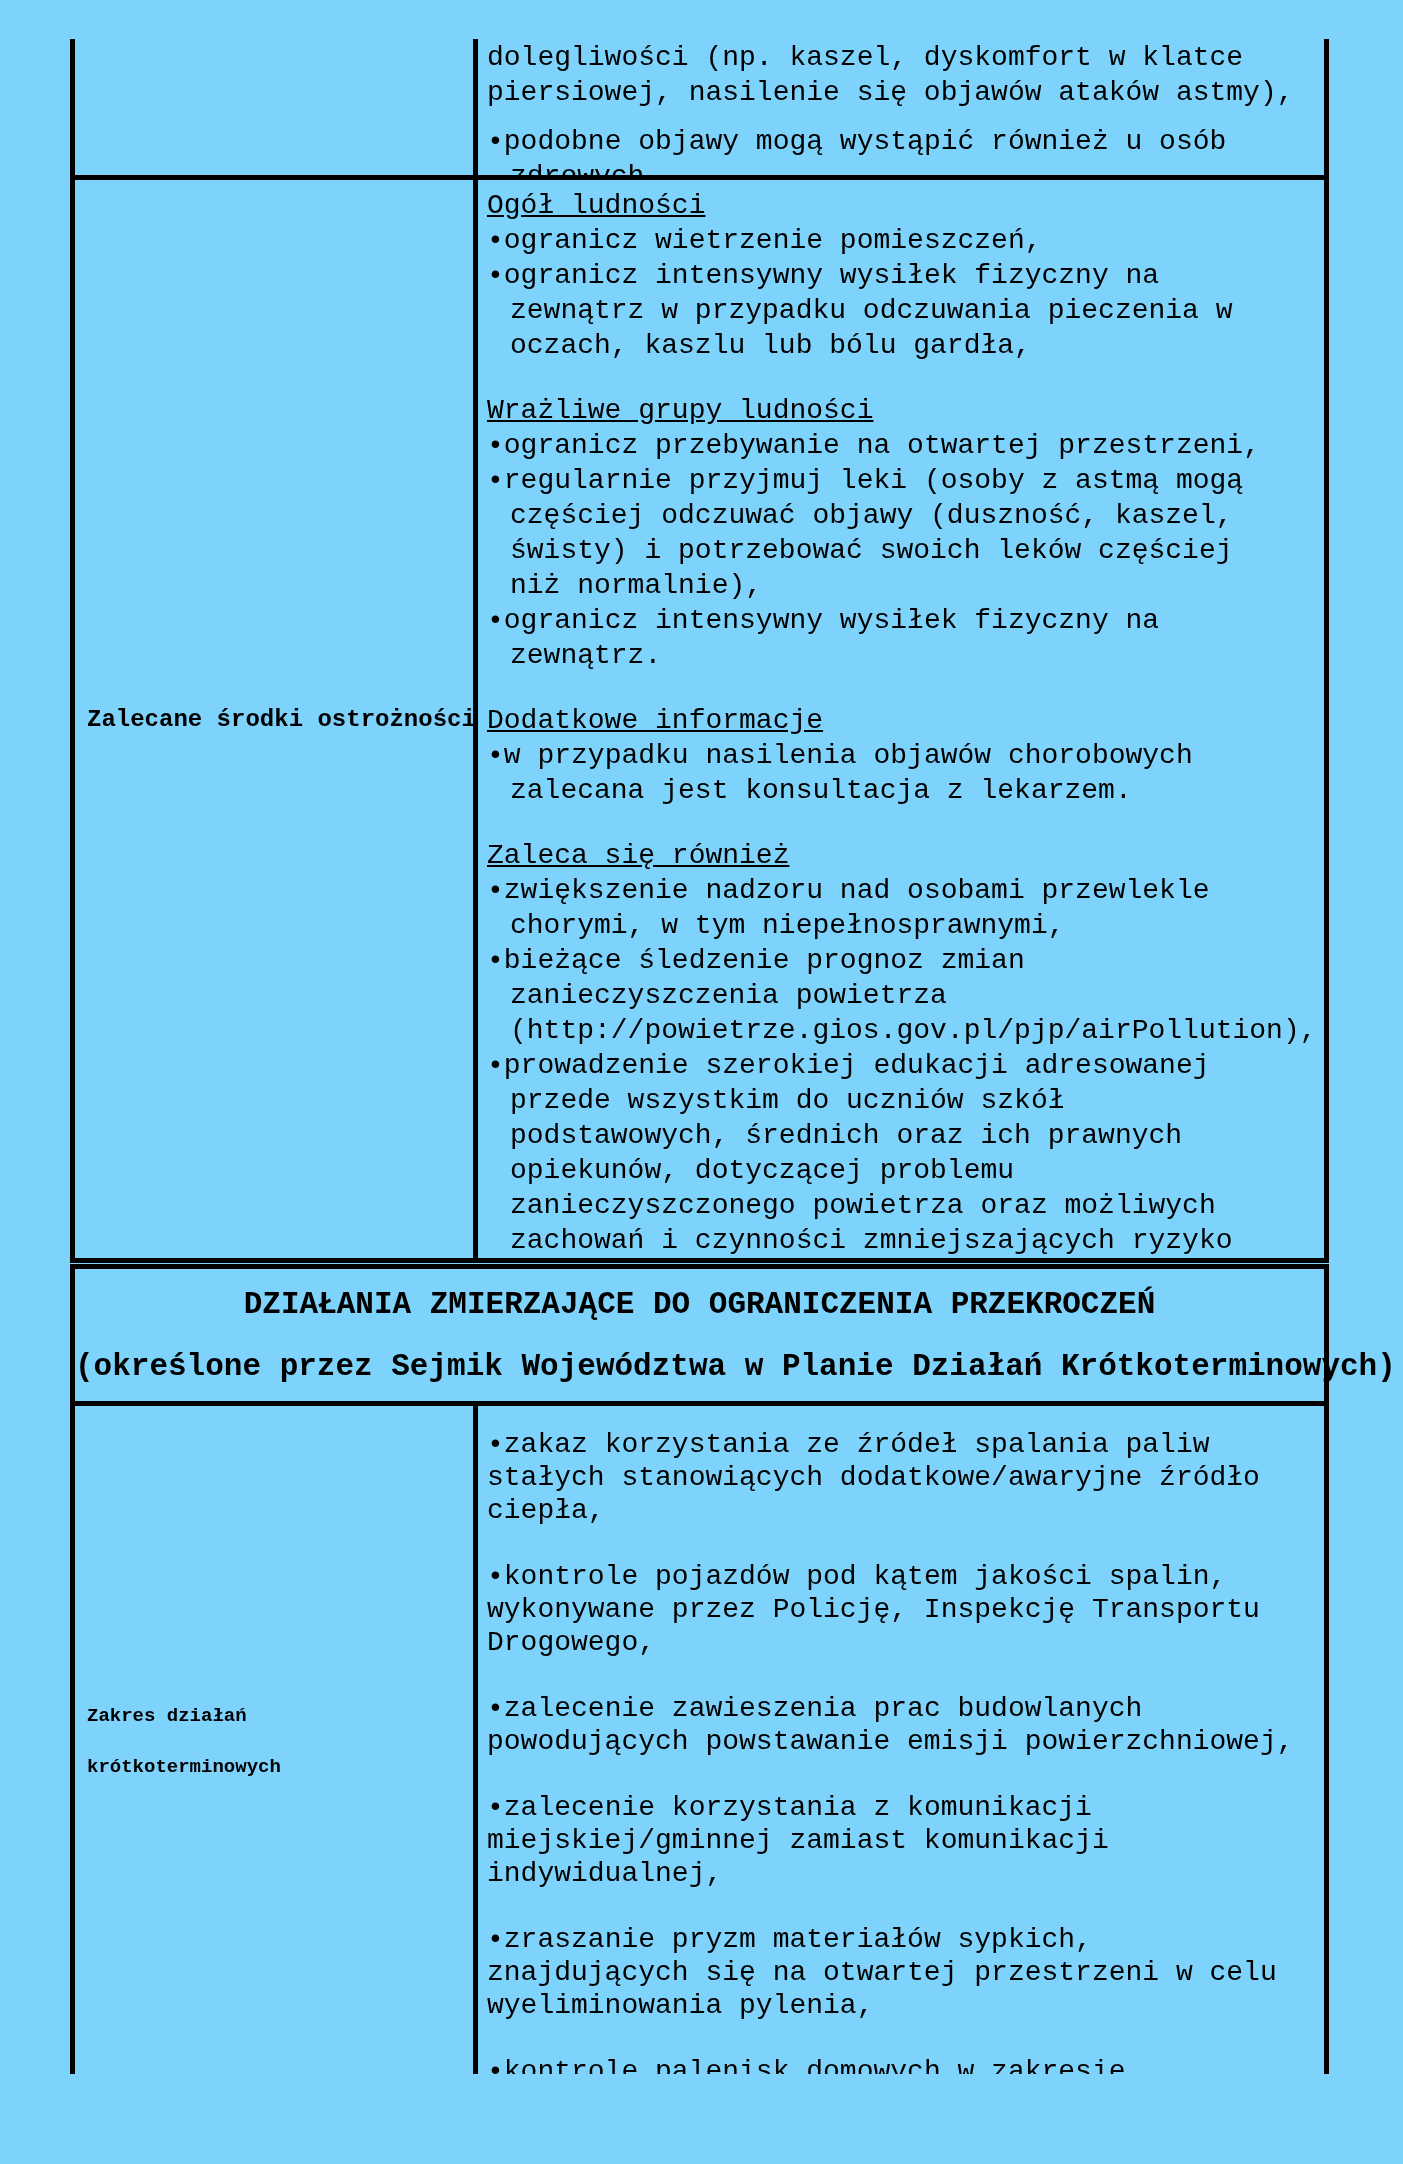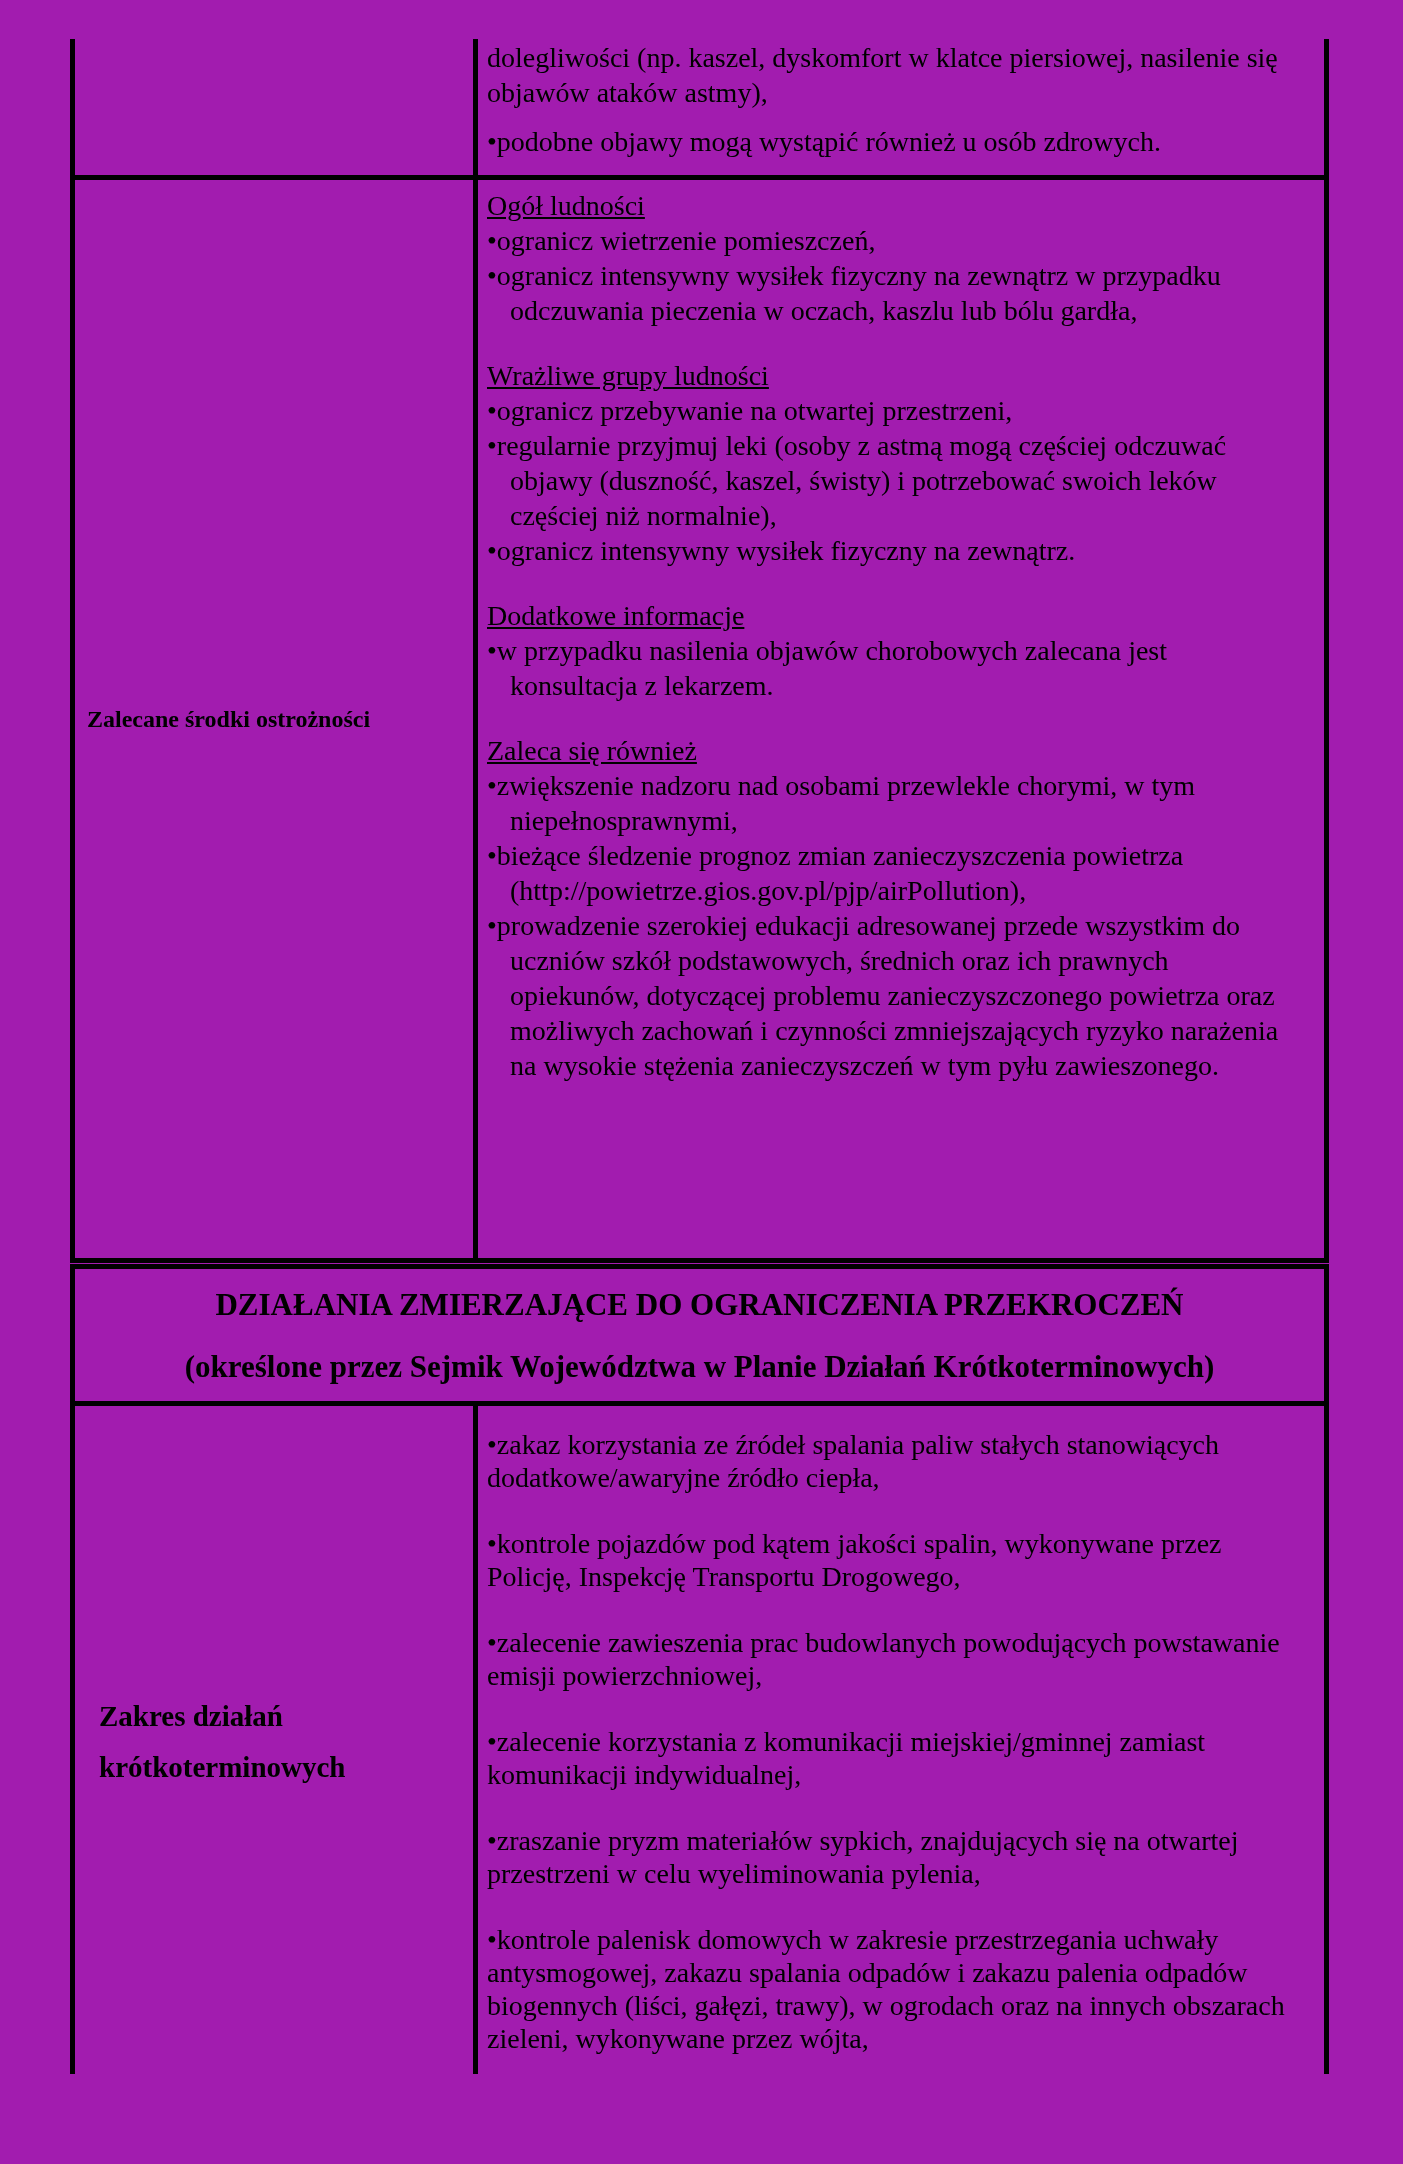--- a/index.html
+++ b/index.html
@@ -1,21 +1,21 @@
 <!DOCTYPE html>
 <html lang="pl"><head>
 <meta charset="utf-8">
 <style>
   * { margin:0; padding:0; box-sizing:border-box; }
   html,body { background:#ffffff; }
   body { width:1403px; height:2164px; overflow:hidden; }
   .sheet {
     position:relative; width:1403px; height:2164px;
-    font-family:Liberation Serif, serif;
-    color:#000; background:#a21caf;
+    font-family:Liberation Mono, monospace;
+    color:#000; background:#7dd3fc;
   }
   .table { position:absolute; left:70px; width:1259px; }
   .t1 { top:39px; }
   .t2 { top:1264px; }
   .row { display:flex; }
 
   
   .rowA { border-left:5px solid #000; border-right:5px solid #000; height:136px; }
   .rowB { border:5px solid #000; height:1088px; }
   .cellL { width:403px; flex:none; border-right:5px solid #000; }
@@ -33,21 +33,21 @@
   .sec-head { text-decoration:underline; }
 
   
   .t2-header {
     border:5px solid #000; height:142px; padding-top:5px;
     text-align:center; font-weight:bold; font-size:31px; line-height:62px;
   }
   .h-line { white-space:nowrap; }
   .t2-body { border-left:5px solid #000; border-right:5px solid #000; height:668px; }
   .t2-labelcell { padding-top:285px; }
-  .rowlabel2 { font-weight:bold; font-size:29px; line-height:51px; padding-left:24px; }
+  .rowlabel2 { font-weight:bold; font-size:19px; line-height:51px; padding-left:12px; }
   .t2-content { padding-top:22px; font-size:28px; line-height:33px; }
   .t2-bullet { margin-bottom:33px; }
   .t2-bullet::before { content:"\2022 "; }
 </style>
 </head>
 <body>
 
 <div class="sheet">
 
   <section class="table t1">

